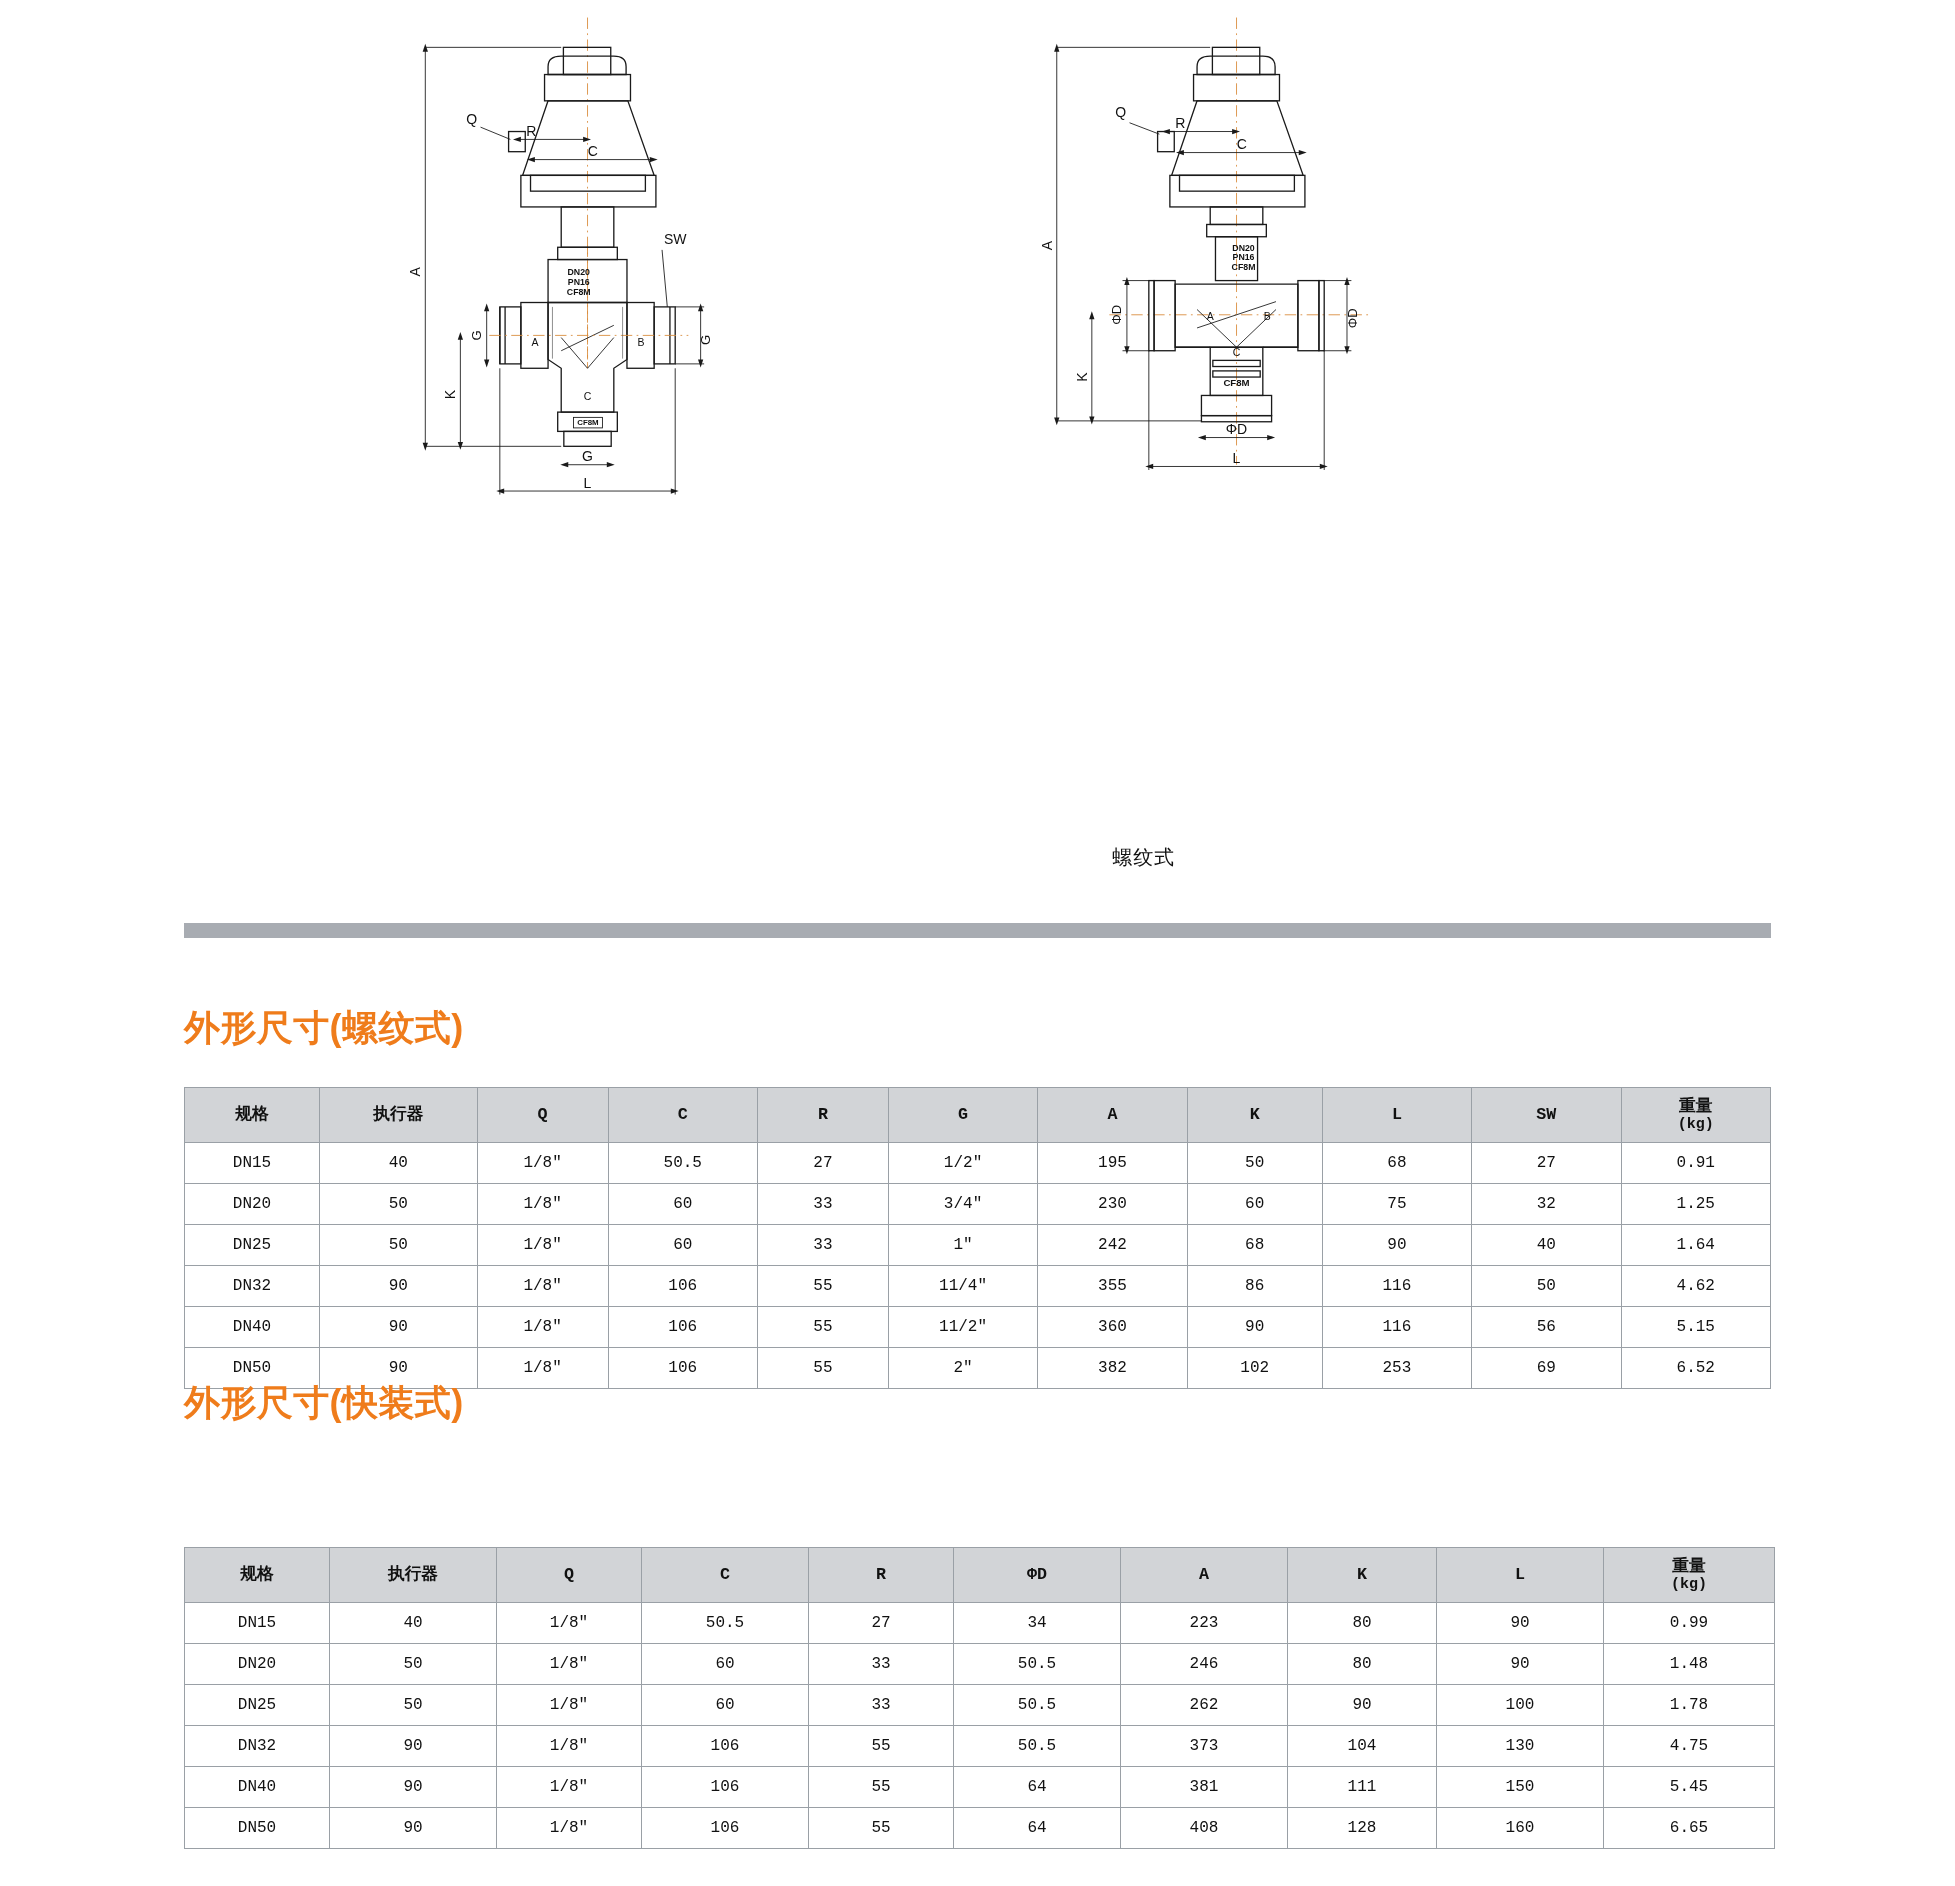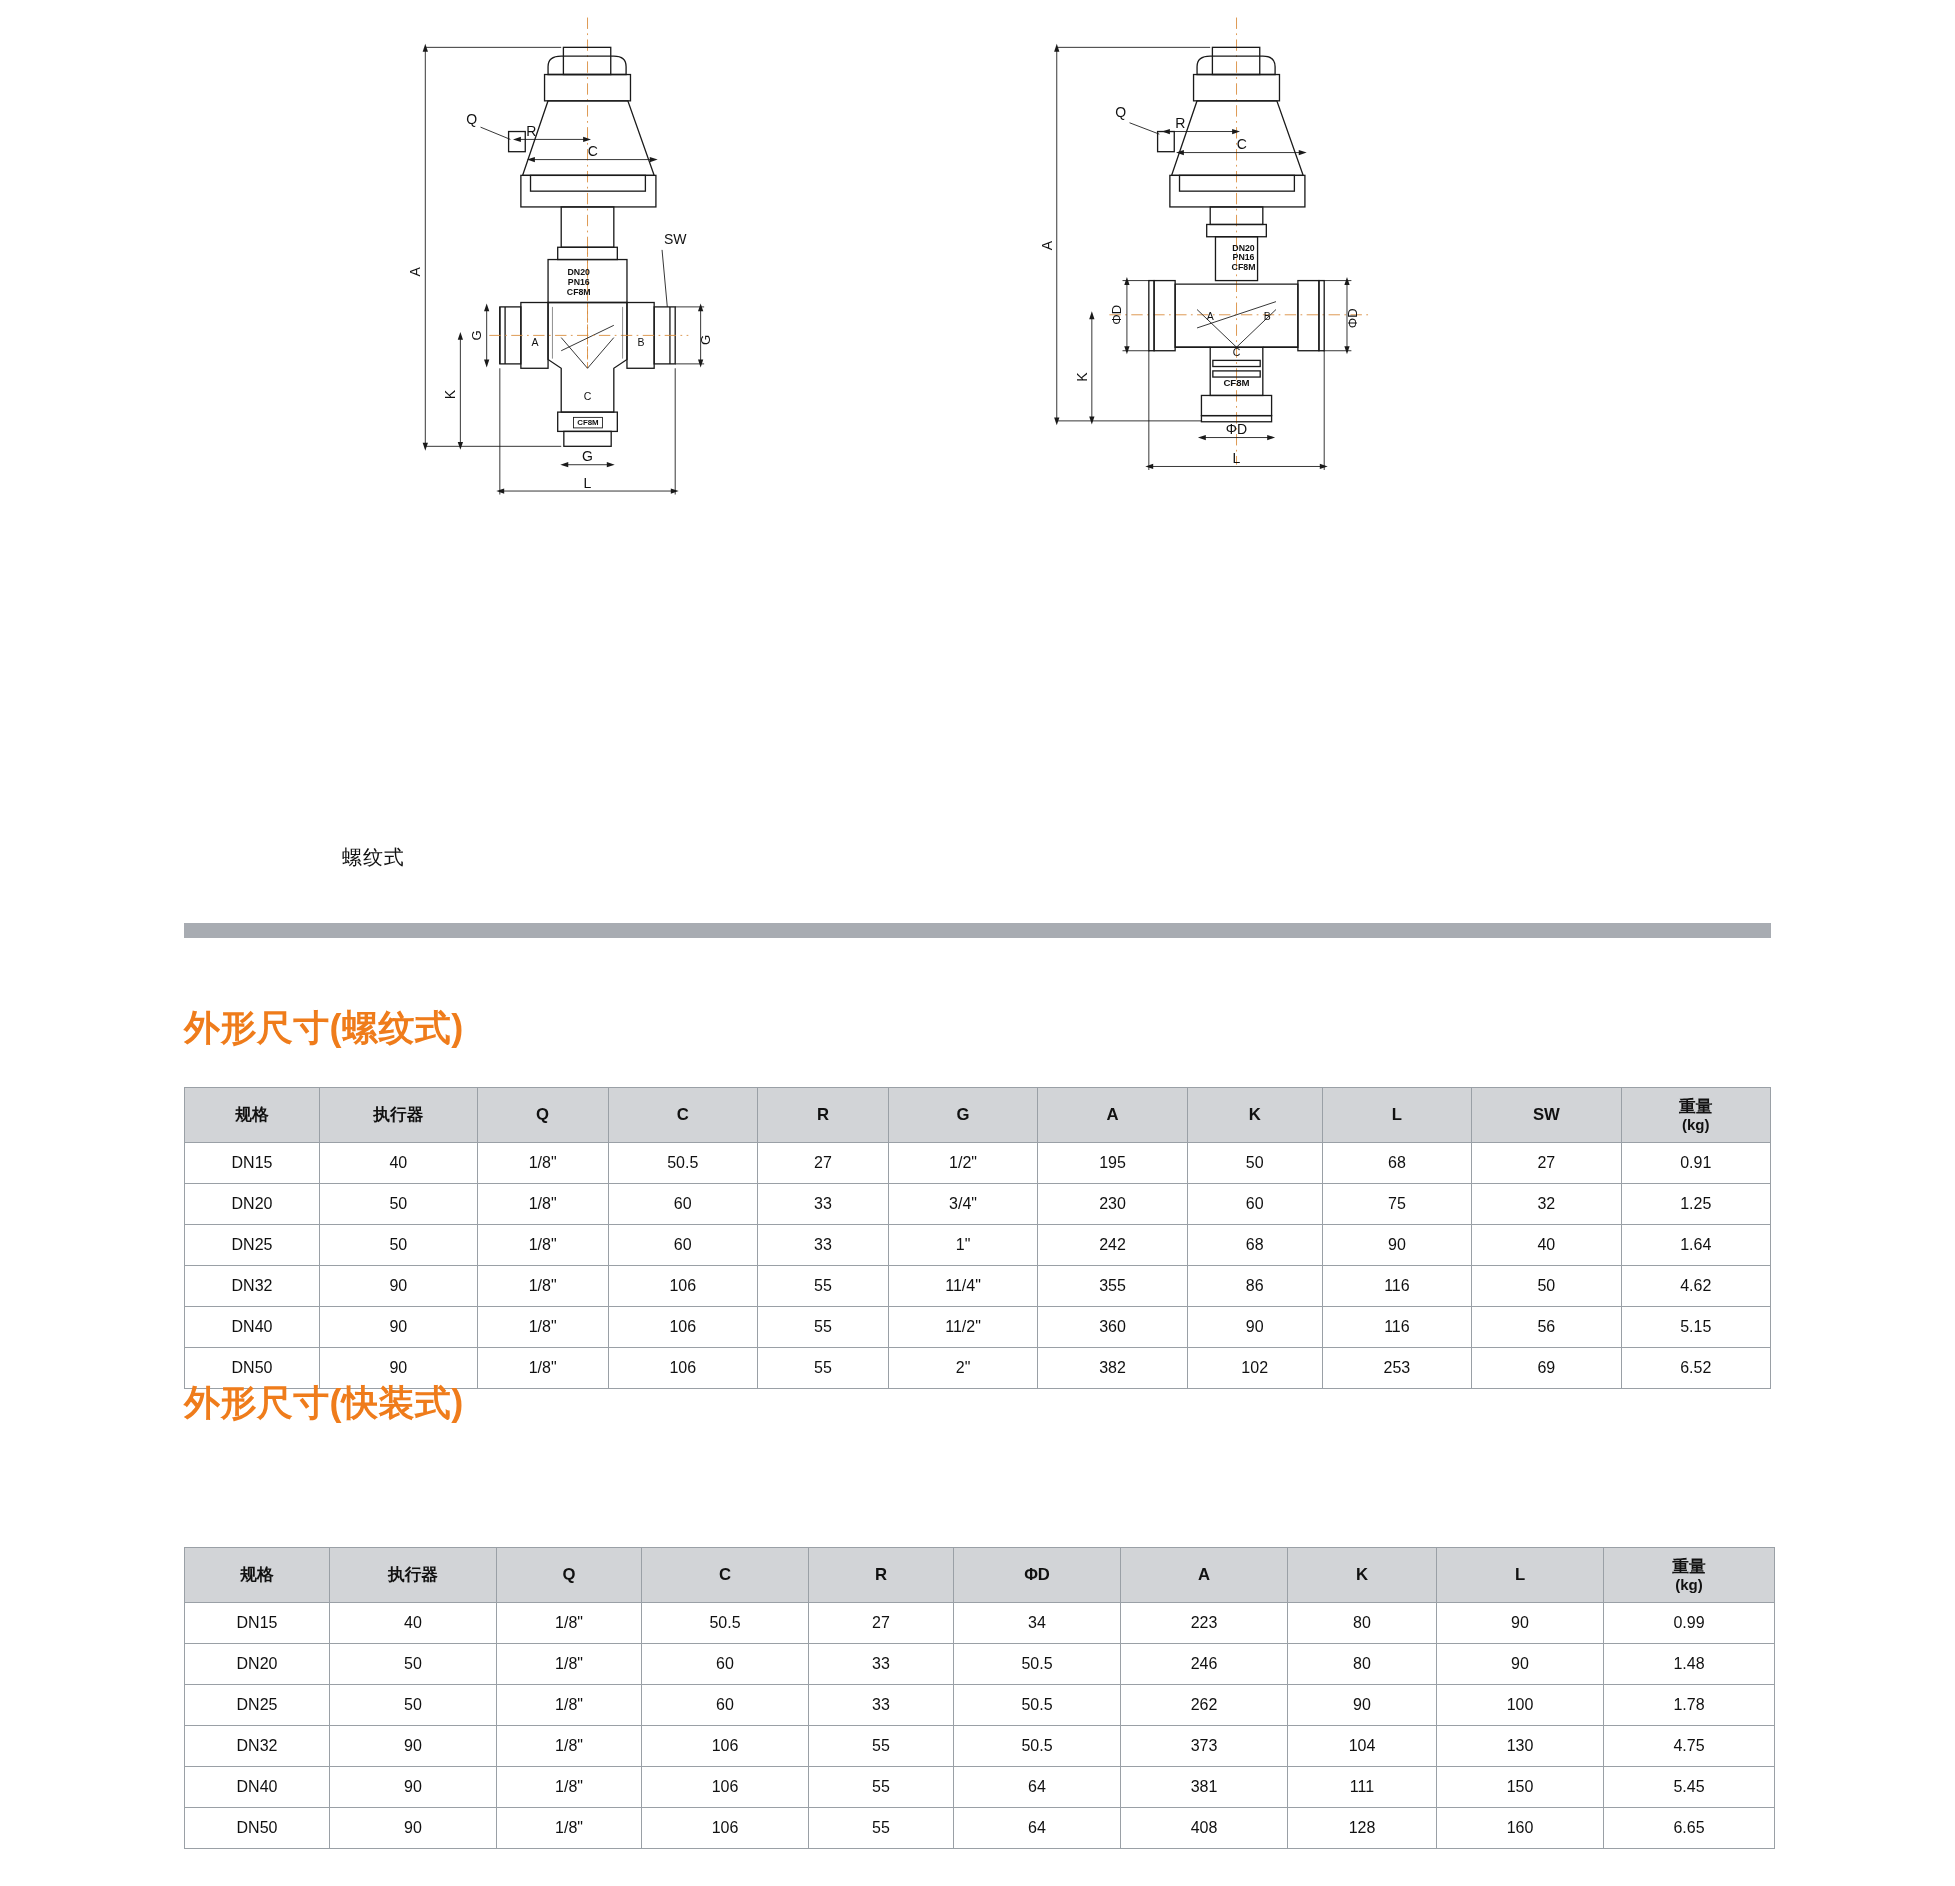--- a/index.html
+++ b/index.html
@@ -37,21 +37,21 @@
   }
   .drawing.left  { left: 342px; }
   .drawing.right { left: 991px; }
 
   .drawing svg { display: block; }
 
   .caption {
     position: absolute;
     top: 844px;
     width: 100%;
-    text-align: left;
+    text-align: right;
     font-size: 20px;
     color: #111;
     letter-spacing: 0.9px;
   }
 
   
   .divider-bar {
     position: absolute;
     left: 184px;
     top: 923px;
@@ -70,20 +70,21 @@
     letter-spacing: 0.4px;
   }
   .section-title.t1 { top: 1004px; }
   .section-title.t2 { top: 1379px; }
 
   
   .table-wrap {
     position: absolute;
     left: 184px;
     width: 1587px;
+    font-family: Liberation Mono, monospace;
   }
   .table-wrap.w1 { top: 1087px; }
   .table-wrap.w2 { top: 1547px; }
 
   table {
     border-collapse: collapse;
     width: 1587px;
     table-layout: fixed;
   }
   table th, table td {

